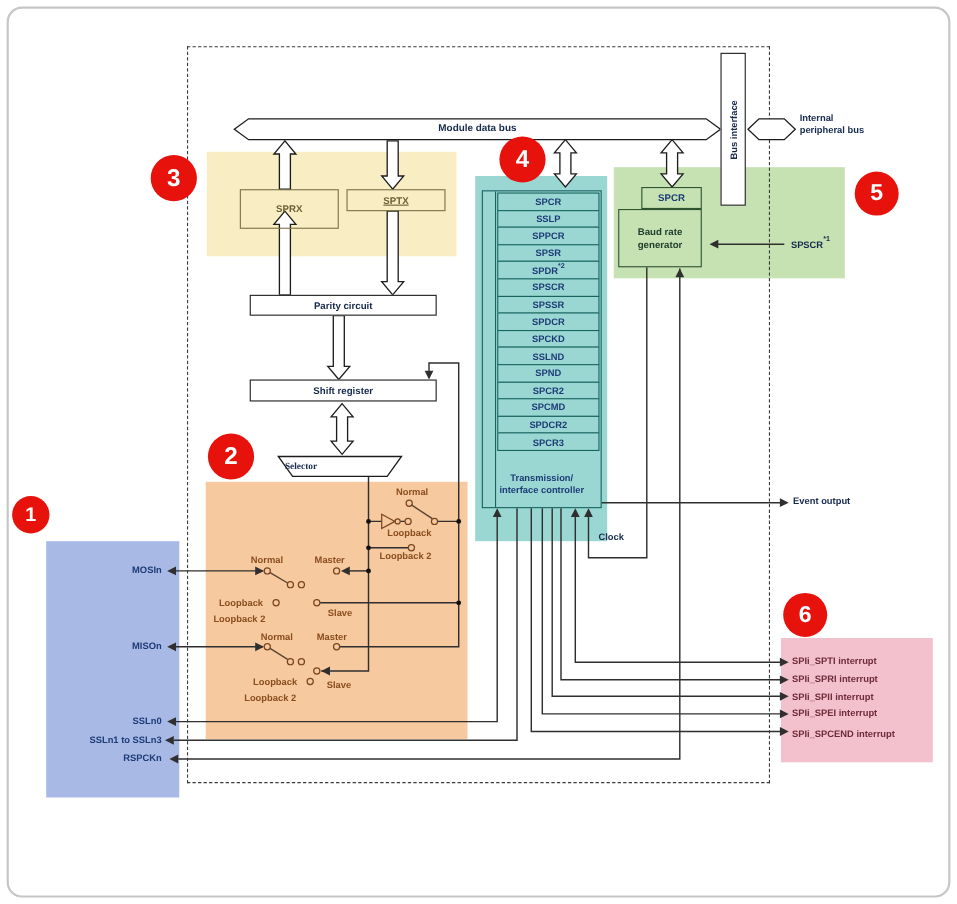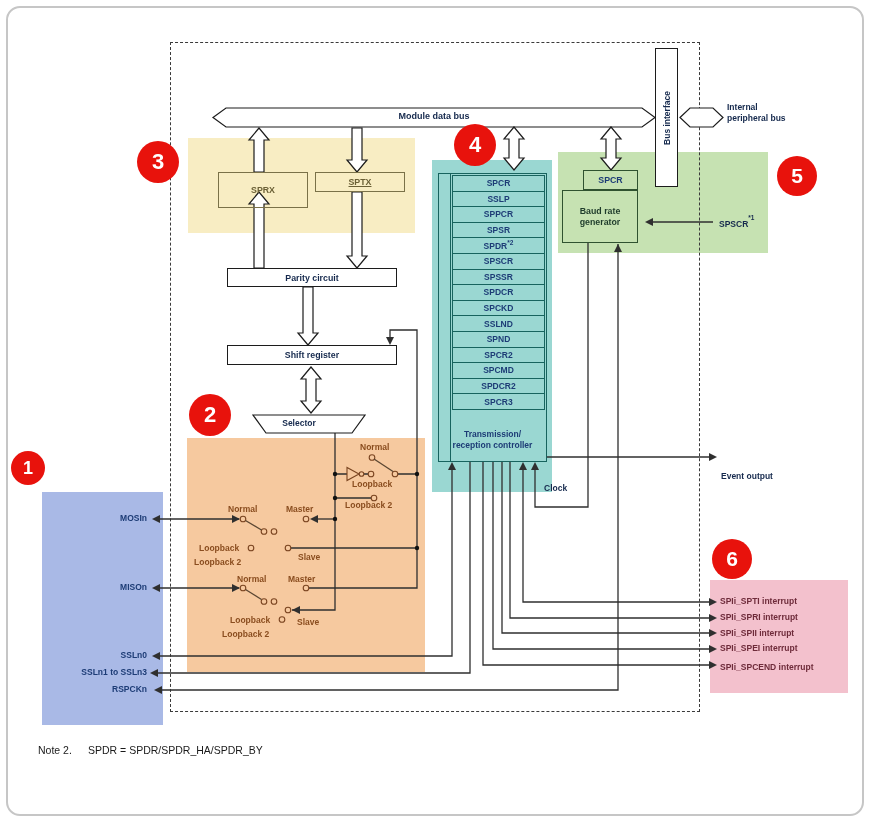--- a/index.html
+++ b/index.html
@@ -158,21 +158,21 @@
   <div class="lbl b600" style="left:727px;top:102px;">
     <span>Internal</span><br>
     <span>peripheral bus</span>
   </div>
 
   <div class="box buf" style="left:218px;top:172px;width:90px;height:36px;">SPRX</div>
   <div class="box buf" style="left:315px;top:172px;width:90px;height:20px;text-decoration:underline;">SPTX</div>
 
   <div class="box whitebox" style="left:227px;top:345px;width:170px;height:20px;">Shift register</div>
   <div class="box whitebox" style="left:227px;top:268px;width:170px;height:19px;">Parity circuit</div>
-  <div class="lbl b600" style="left:259px;top:418px;width:80px;text-align:center;">Selector</div>
+  <div class="lbl b600" style="left:259px;top:418px;width:80px;text-align:left;font-family:Liberation Serif, serif;">Selector</div>
 
   <div class="ctrlbox" style="left:438px;top:173px;width:109px;height:289px;"></div>
   <div class="regstack">
     <div class="reg">
         <span>SPCR</span>
         <sup></sup>
       </div>
     <div class="reg">
         <span>SSLP</span>
         <sup></sup>
@@ -225,33 +225,33 @@
         <span>SPDCR2</span>
         <sup></sup>
       </div>
     <div class="reg">
         <span>SPCR3</span>
         <sup></sup>
       </div>
   </div>
   <div class="lbl b600" style="left:439px;top:429px;width:107px;text-align:center;color:#1d3c76;">
     <span>Transmission/</span><br>
-    <span>reception controller</span>
+    <span>interface controller</span>
   </div>
 
   <div class="box greenbox" style="left:583px;top:170px;width:55px;height:20px;color:#1d3c76;">SPCR</div>
   <div class="box greenbox twoline" style="left:562px;top:190px;width:76px;height:53px;background:transparent;text-align:right;">
     <span>Baud rate</span>
     <span>generator</span>
   </div>
   <div class="lbl b600" style="left:719px;top:215px;">
     <span>SPSCR</span><sup class="ref">*1</sup>
   </div>
   <div class="lbl b600" style="left:544px;top:483px;">Clock</div>
-  <div class="lbl b600" style="left:721px;top:450px;margin-top:21px;">Event output</div>
+  <div class="lbl b600" style="left:721px;top:450px;">Event output</div>
 
   <div class="orange-lbl" style="left:360px;top:442px;">Normal</div>
   <div class="orange-lbl" style="left:352px;top:479px;">Loopback</div>
   <div class="orange-lbl" style="left:345px;top:500px;">Loopback 2</div>
   <div class="orange-lbl" style="left:228px;top:504px;">Normal</div>
   <div class="orange-lbl" style="left:286px;top:504px;">Master</div>
   <div class="orange-lbl" style="left:199px;top:543px;">Loopback</div>
   <div class="orange-lbl" style="left:298px;top:552px;">Slave</div>
   <div class="orange-lbl" style="left:194px;top:557px;">Loopback 2</div>
   <div class="orange-lbl" style="left:237px;top:574px;">Normal</div>
@@ -273,18 +273,14 @@
   <div class="irq" style="top:662px;">SPIi_SPCEND interrupt</div>
 
   <div class="badge" style="left:11px;top:451px;width:34px;height:34px;font-size:18px;">1</div>
   <div class="badge" style="left:189px;top:394px;width:42px;height:42px;font-size:22px;">2</div>
   <div class="badge" style="left:137px;top:141px;width:42px;height:42px;font-size:22px;">3</div>
   <div class="badge" style="left:454px;top:124px;width:42px;height:42px;font-size:22px;">4</div>
   <div class="badge" style="left:777px;top:156px;width:40px;height:40px;font-size:21px;">5</div>
   <div class="badge" style="left:712px;top:539px;width:40px;height:40px;font-size:21px;">6</div>
 
   <div class="notes">
-    <div class="row">
-        <span class="nl">Note 2.</span>
-        <span>SPDR = SPDR/SPDR_HA/SPDR_BY</span>
-      </div>
   </div>
 </div>
 
 </body></html>

